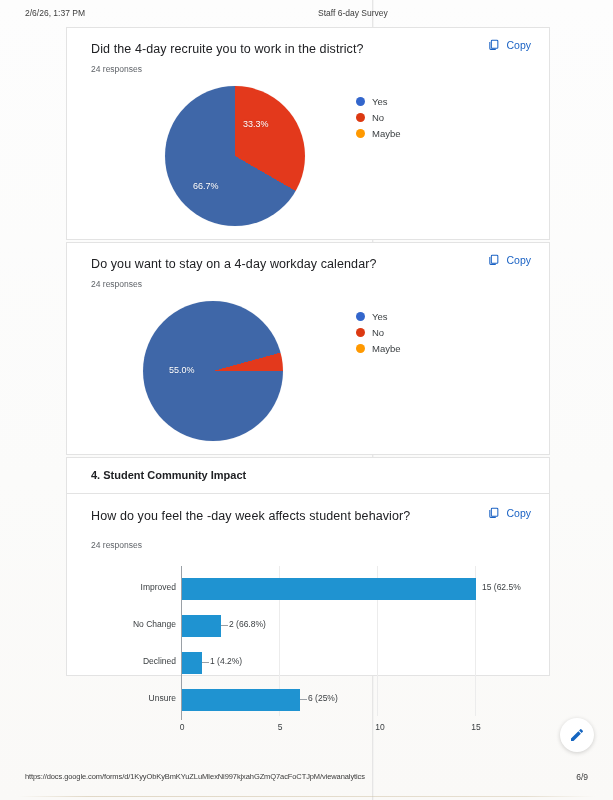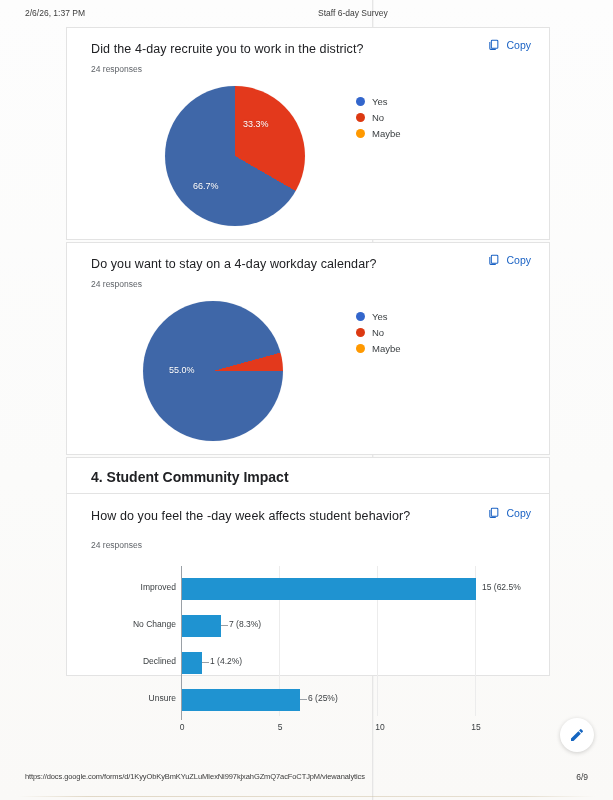--- a/index.html
+++ b/index.html
@@ -70,21 +70,21 @@
   .copy-btn{
     position:absolute;right:18px;top:10px;
     display:flex;align-items:center;gap:6px;
     color:#1a62c4;font-size:10.5px;
     cursor:pointer;
   }
   .copy-ico{width:13px;height:13px;display:block;}
 
   .sec-title{
     position:absolute;left:24px;top:11px;
-    font-size:14px;font-weight:bold;color:#202124;
+    font-size:11px;font-weight:bold;color:#202124;
   }
 
   
   .pie-wrap{position:absolute;}
   .pie{
     position:absolute;border-radius:50%;
     box-shadow:0 0 0 .5px rgba(0,0,0,.04);
   }
   .pie-label{
     position:absolute;color:#fff;font-size:9px;
@@ -249,21 +249,21 @@
     <div class="bar-row" style="top:8px;">
       <span class="bar-cat">Improved</span>
       <span class="bar" style="width:294px;"></span>
       <span class="bar-val" style="left:398px;">15 (62.5%</span>
     </div>
 
     <div class="bar-row" style="top:45px;">
       <span class="bar-cat">No Change</span>
       <span class="bar" style="width:39px;"></span>
       <span class="bar-leader" style="left:137px;"></span>
-      <span class="bar-val" style="left:145px;">7 (8.3%)</span>
+      <span class="bar-val" style="left:145px;">2 (66.8%)</span>
     </div>
 
     <div class="bar-row" style="top:82px;">
       <span class="bar-cat">Declined</span>
       <span class="bar" style="width:20px;"></span>
       <span class="bar-leader" style="left:118px;"></span>
       <span class="bar-val" style="left:126px;">1 (4.2%)</span>
     </div>
 
     <div class="bar-row" style="top:119px;">

